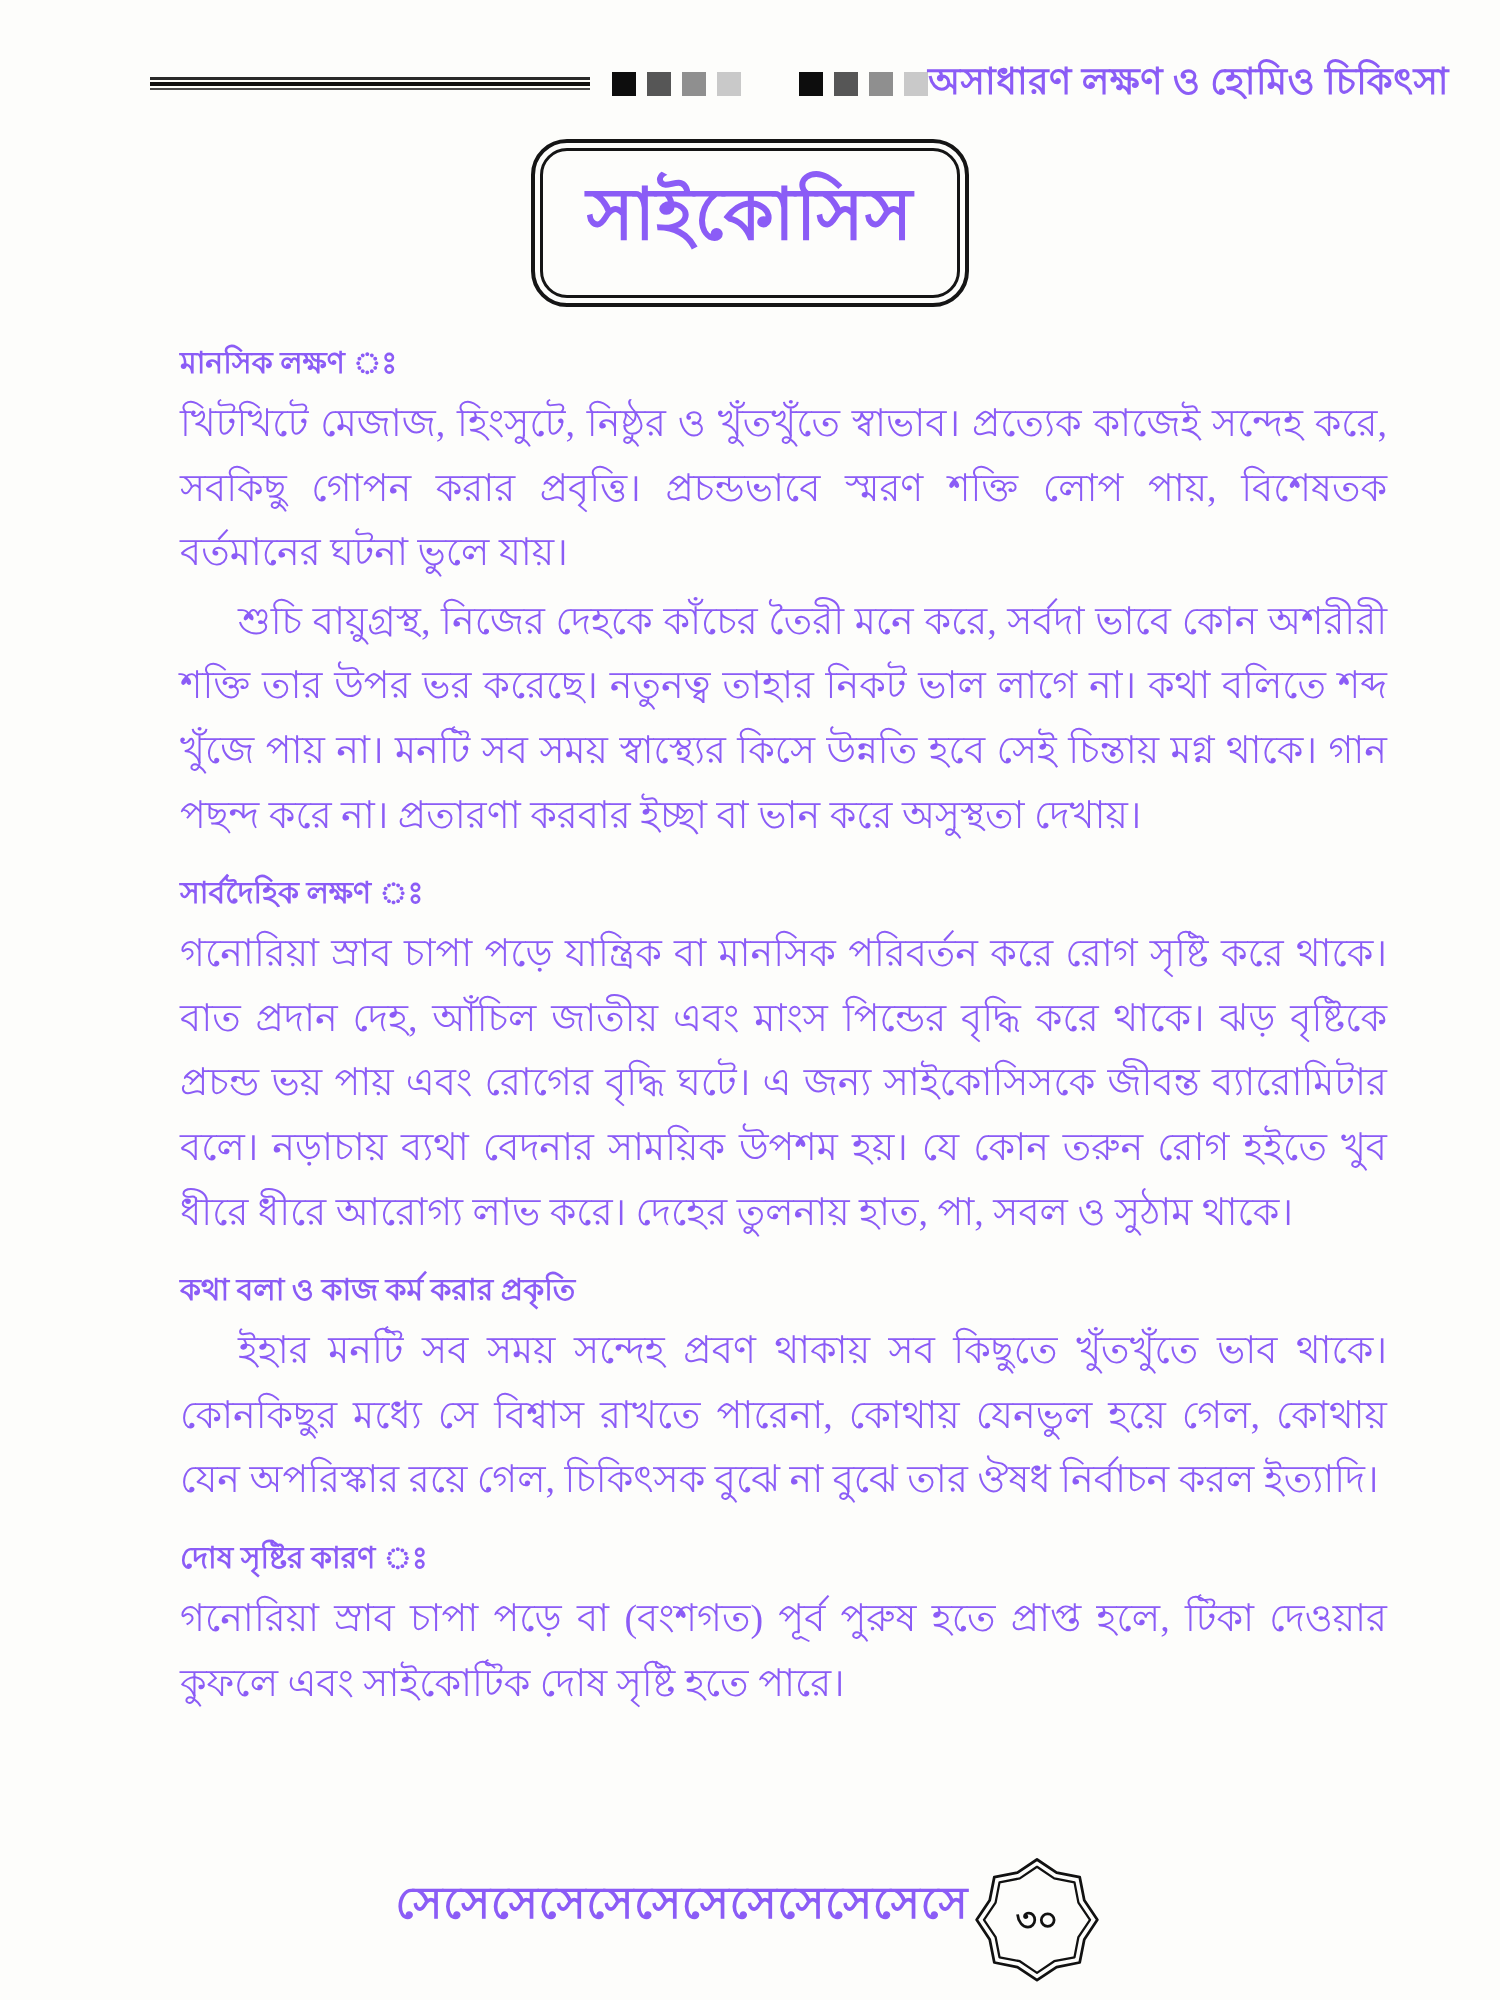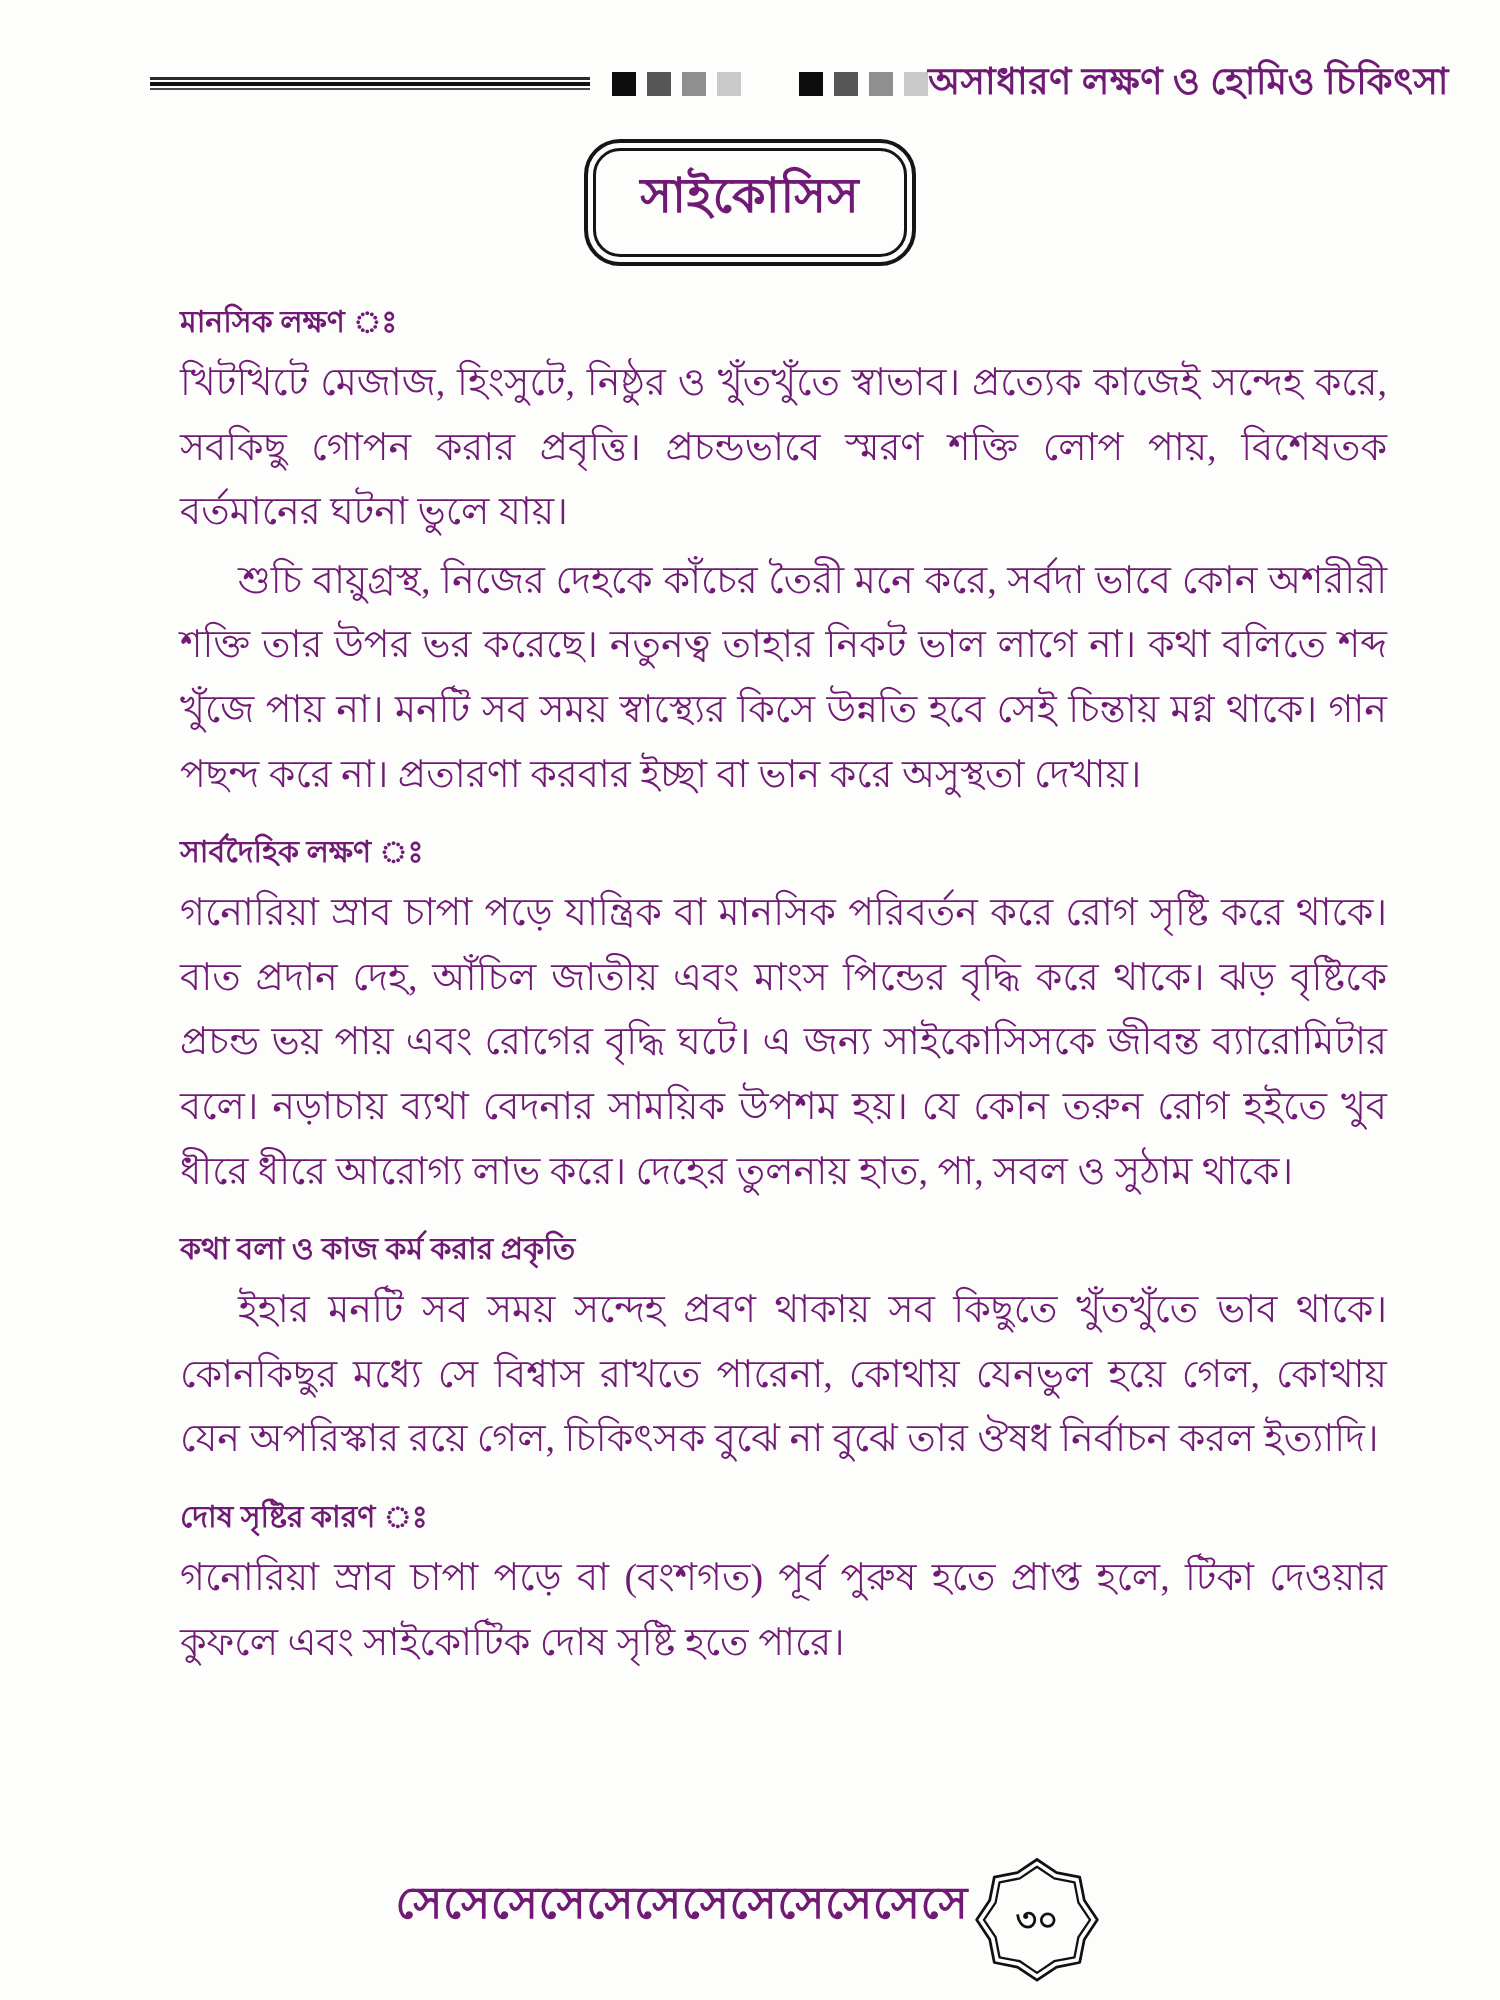--- a/index.html
+++ b/index.html
@@ -1,21 +1,21 @@
 <!DOCTYPE html>
 <html lang="bn"><head>
 <meta charset="utf-8">
 <style>
   html,body{margin:0;padding:0;background:#dcdcdc;}
   .page{
     position:relative;
     width:1500px;height:2000px;
     margin:0 auto;
     background:#fdfdfb;
-    color:#701a75;
+    color:#8b5cf6;
     font-family:"Liberation Serif","DejaVu Serif",serif;
     overflow:hidden;
     box-sizing:border-box;
   }
 
   
   .header{
     display:flex;align-items:center;justify-content:space-between;
     padding:52px 118px 0 150px;
   }
@@ -39,21 +39,21 @@
   
   .title-wrap{display:flex;justify-content:center;margin-top:24px;}
   .badge-outer{
     border:4px solid #151515;border-radius:36px;padding:5px;
     background:#fdfdfb;
   }
   .badge-inner{
     border:3px solid #151515;border-radius:27px;
     padding:8px 44px 16px;
   }
-  .badge-text{font-size:48px;font-weight:bold;letter-spacing:1px;text-align:right;}
+  .badge-text{font-size:72px;font-weight:bold;letter-spacing:1px;text-align:right;}
 
   
   .content{padding:10px 113px 0 180px;}
   .section-heading{
     font-size:30px;font-weight:bold;
     margin:28px 0 10px 0;line-height:1.2;
   }
   .body-par{
     font-size:38px;line-height:1.70;
     text-align:justify;text-justify:inter-word;

